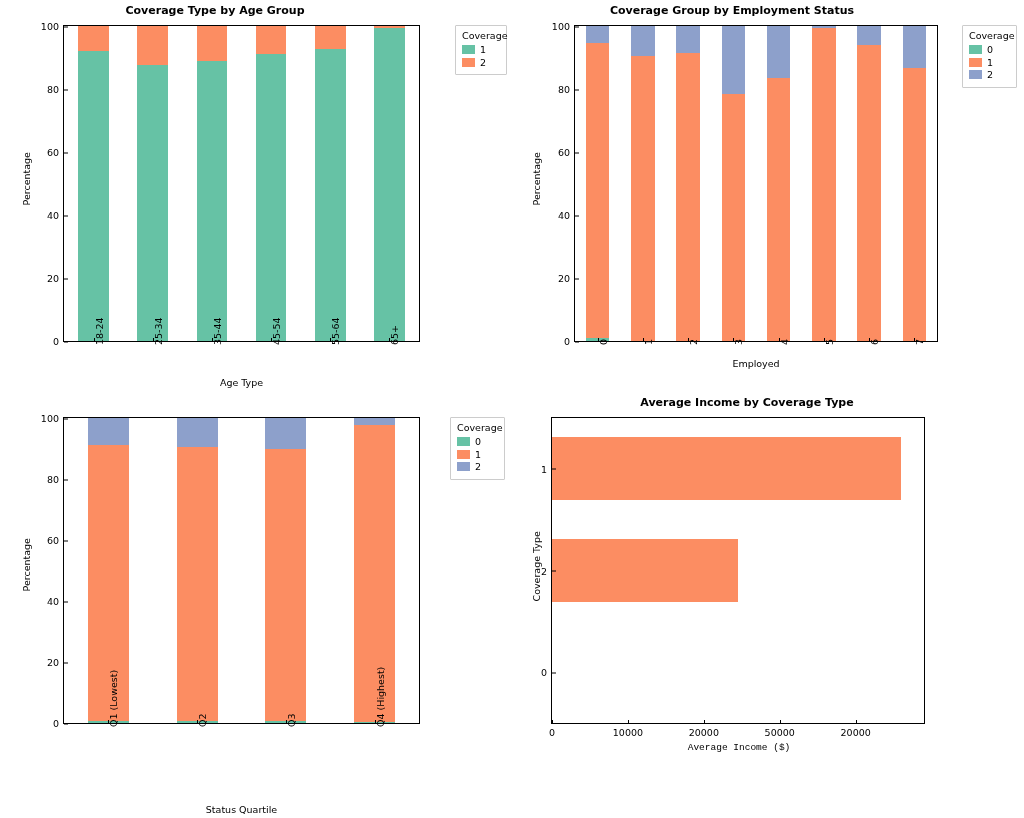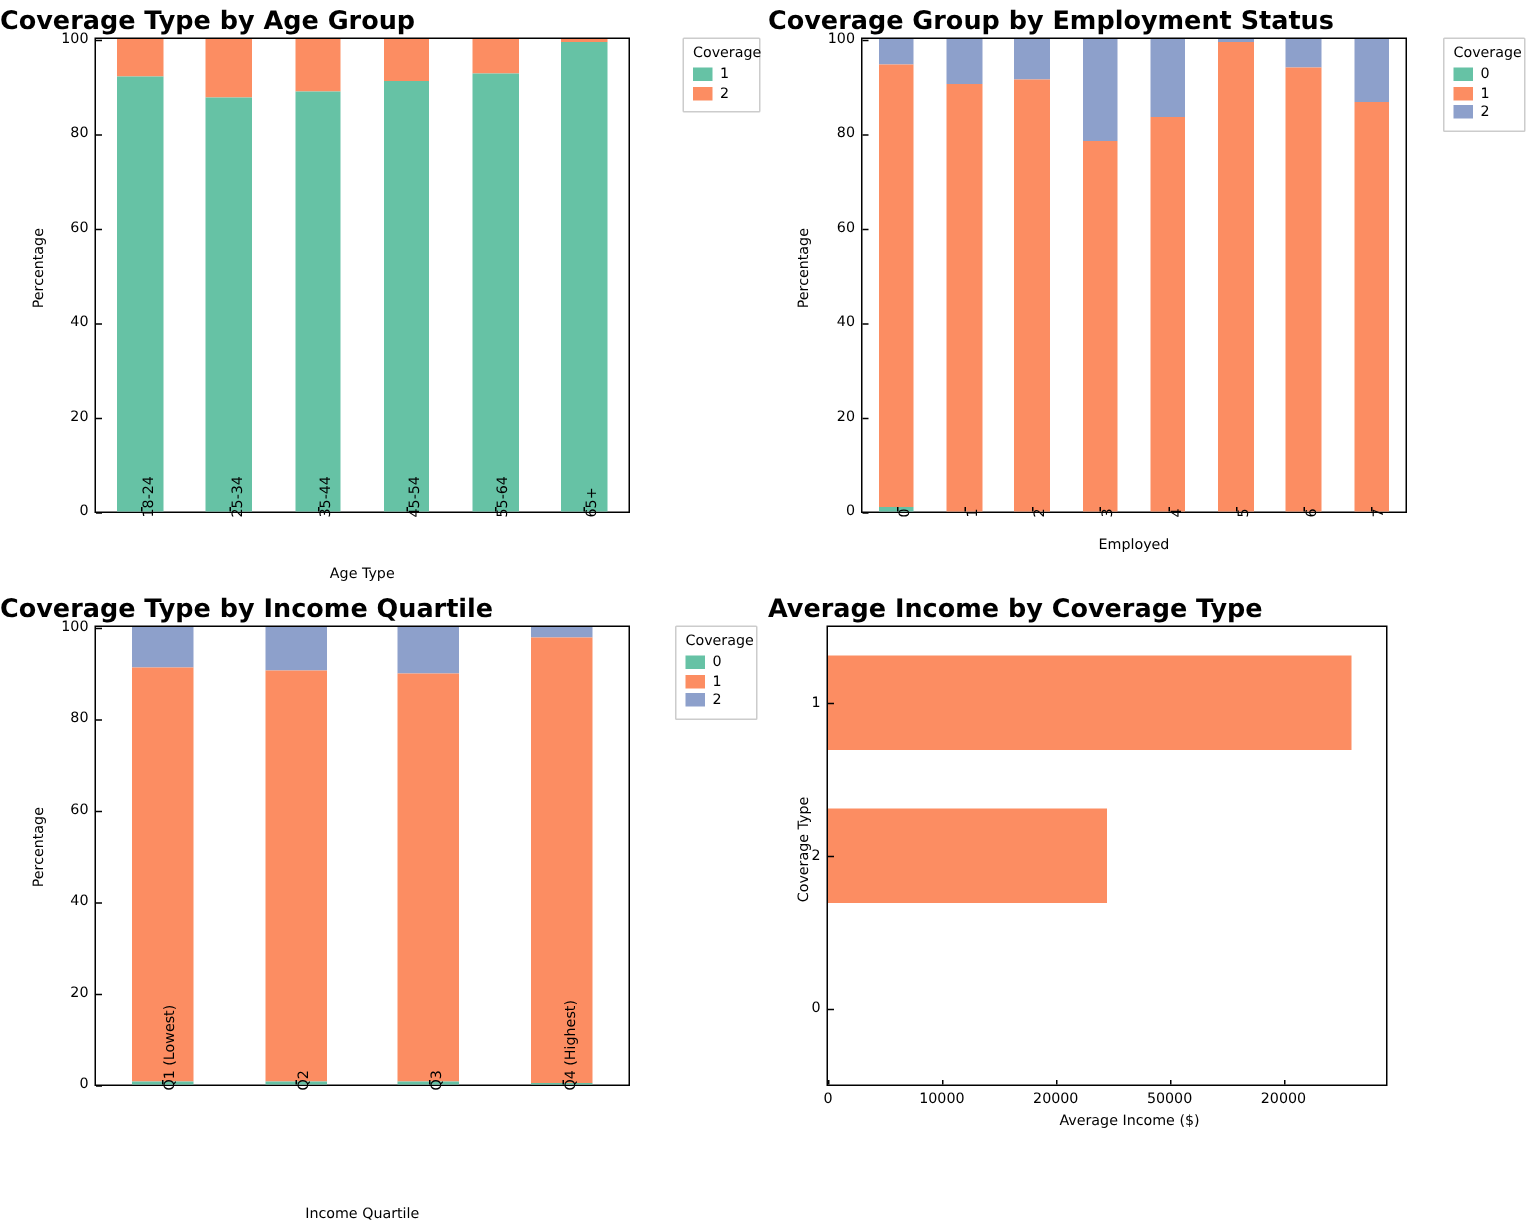--- a/index.html
+++ b/index.html
@@ -20,22 +20,22 @@
     height: 818px;
   }
   .panel {
     position: absolute;
   }
   .panel-title {
     position: absolute;
     top: 0;
     left: 0;
     width: 100%;
-    text-align: left;
-    font-size: 17px;
+    text-align: center;
+    font-size: 11px;
     font-weight: bold;
     color: #000;
   }
   .plot {
     position: absolute;
     border: 1px solid #000000;
     background: #ffffff;
     box-sizing: border-box;
   }
   .bars {
@@ -388,21 +388,20 @@
         <span class="legend-label">1</span>
       </div>
       <div class="legend-row">
         <span class="legend-swatch" style="background:#8da0cb;"></span>
         <span class="legend-label">2</span>
       </div>
     </div>
   </div>
 
   <div class="panel" style="left:0px; top:390px; width:512px; height:428px;">
-    <div class="panel-title" style="top:6px; left:0; width:430px;">Coverage Type by Income Quartile</div>
 
     <div class="plot" style="left:63px; top:27px; width:357px; height:307px;">
       <div class="bars">
         <div class="bar-slot">
           <div class="bar-stack" style="width:46%;">
             <div class="seg" style="height:0.8%; background:#66c2a5;"></div>
             <div class="seg" style="height:90.2%; background:#fc8d62;"></div>
             <div class="seg" style="height:9%; background:#8da0cb;"></div>
           </div>
         </div>
@@ -448,21 +447,21 @@
           <span class="tickline"></span>
           <span class="lab">Q3</span>
         </div>
       <div class="xtick rot" style="left:87.5%;">
           <span class="tickline"></span>
           <span class="lab">Q4 (Highest)</span>
         </div>
     </div>
 
     <div class="ylabel" style="left:-14px; top:156px; width:80px;">Percentage</div>
-    <div class="xlabel" style="left:63px; top:414px; width:357px;">Income Quartile</div>
+    <div class="xlabel" style="left:63px; top:414px; width:357px;">Status Quartile</div>
 
     <div class="legend" style="left:450px; top:27px; width:55px;">
       <div class="legend-title">Coverage</div>
       <div class="legend-row">
         <span class="legend-swatch" style="background:#66c2a5;"></span>
         <span class="legend-label">0</span>
       </div>
       <div class="legend-row">
         <span class="legend-swatch" style="background:#fc8d62;"></span>
         <span class="legend-label">1</span>
@@ -510,16 +509,16 @@
           <span class="tickline"></span>
           <span class="lab">50000</span>
         </div>
       <div class="xtick flat" style="left:81.63%;">
           <span class="tickline"></span>
           <span class="lab">20000</span>
         </div>
     </div>
 
     <div class="ylabel" style="left:-26px; top:156px; width:100px;">Coverage Type</div>
-    <div class="xlabel" style="left:54px; top:352px; width:374px;">Average Income ($)</div>
+    <div class="xlabel" style="left:40px; top:352px; width:374px;font-family:Liberation Mono, monospace;">Average Income ($)</div>
   </div>
 
 </div>
 
 </body></html>

